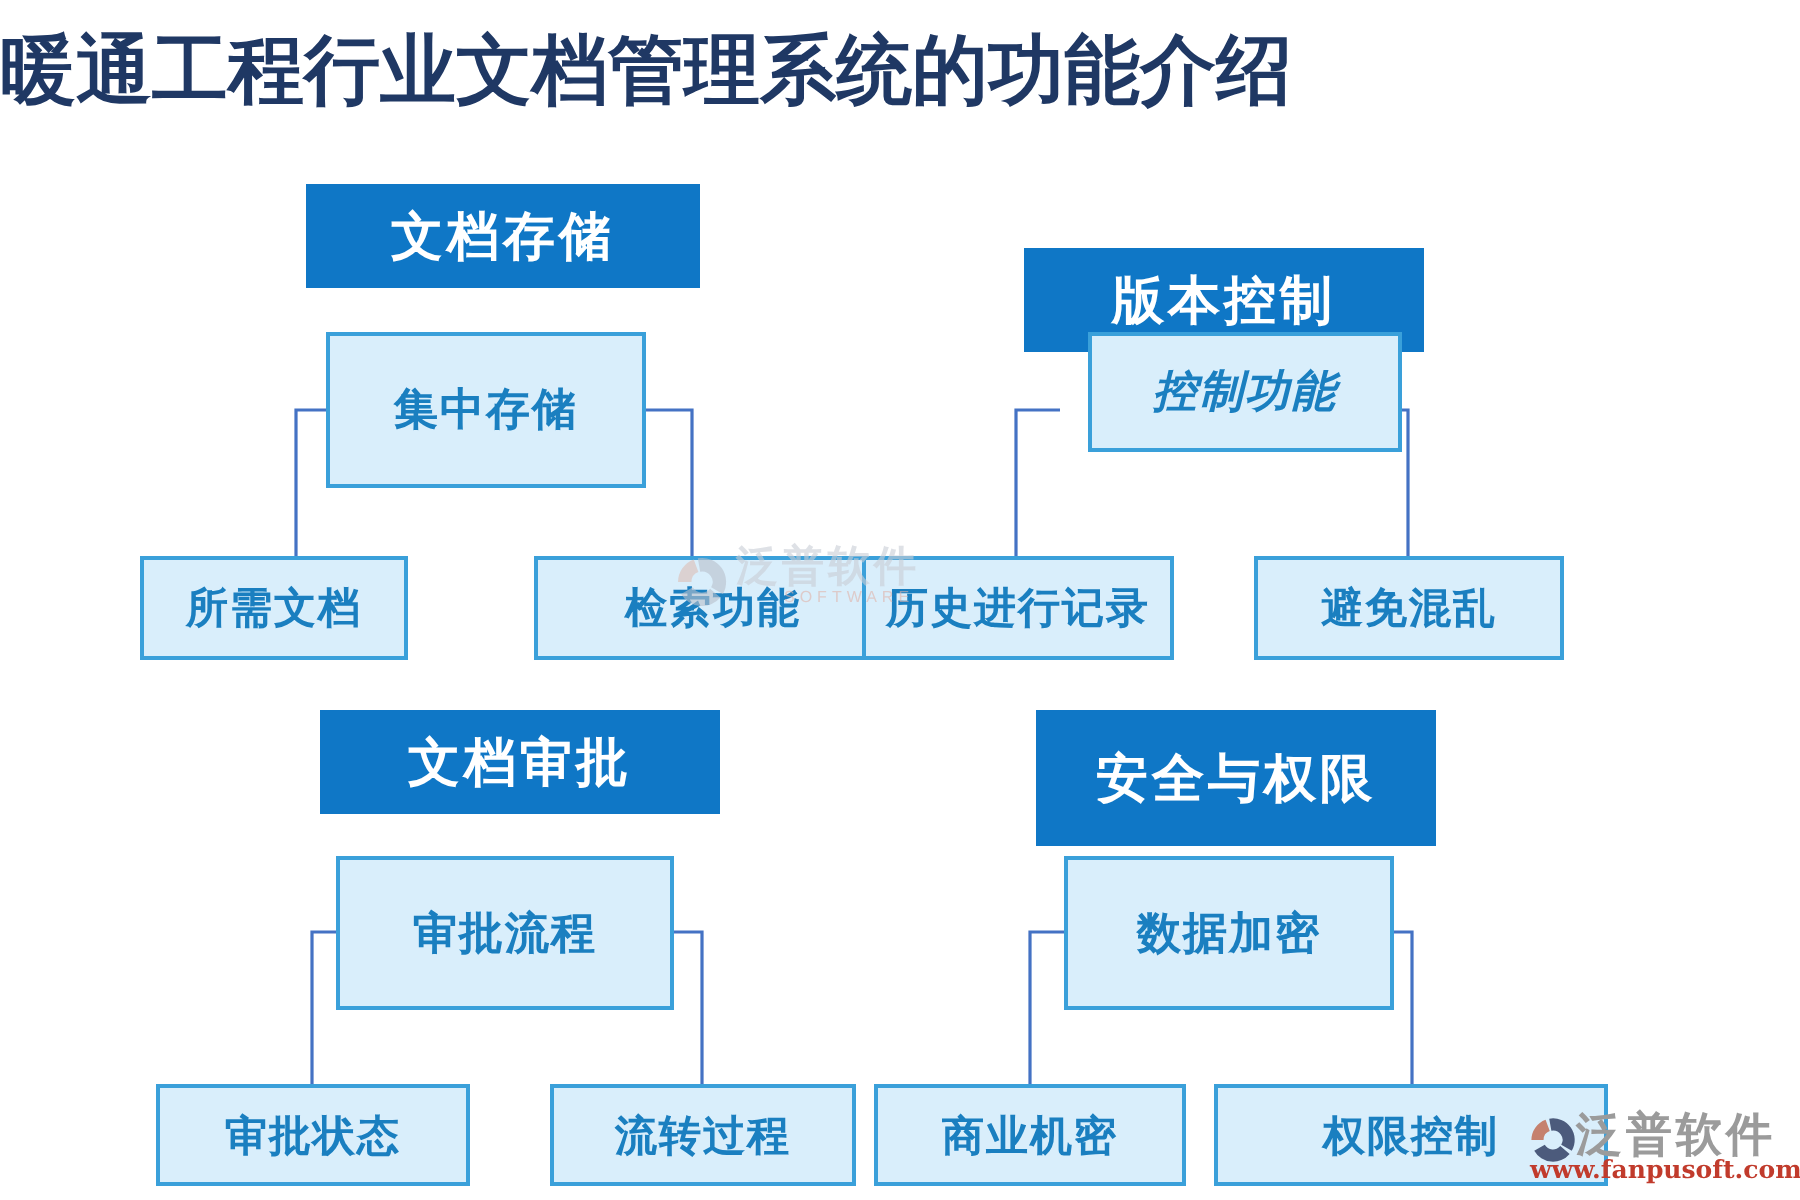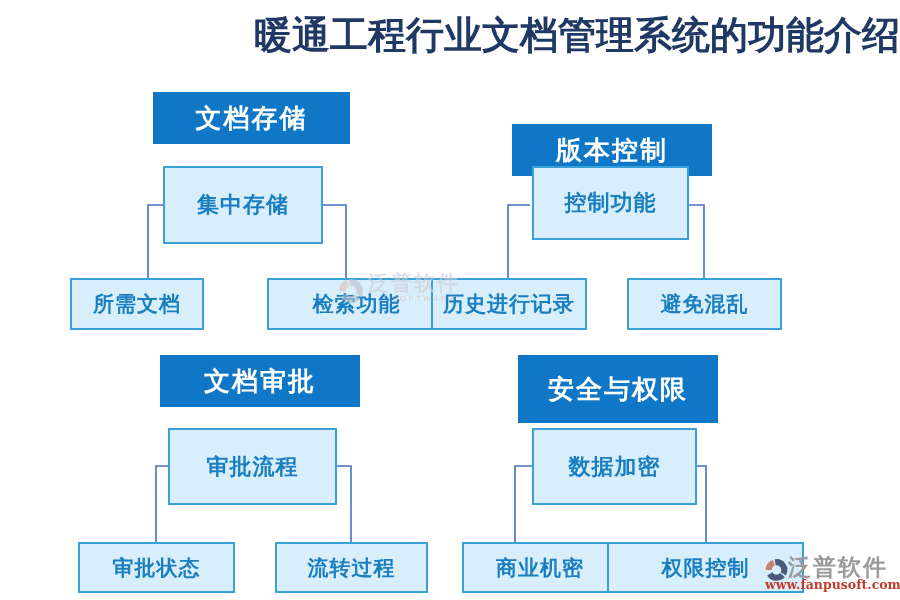--- a/index.html
+++ b/index.html
@@ -18,21 +18,21 @@
     --wm-salmon:#ddbfb6;
     --wm-text:#c9ced6;
     --wm-sub:#e0b4ab;
   }
   html,body{margin:0;padding:0;background:#ffffff;}
   .canvas{
     position:relative;width:900px;height:600px;background:#ffffff;overflow:hidden;
     font-family:"DejaVu Serif","Liberation Serif",serif;
   }
   .title{
-    position:absolute;left:0;top:12px;width:900px;text-align:right;
+    position:absolute;left:0;top:12px;width:900px;text-align:left;
     font-size:38px;font-weight:bold;color:var(--title-text);letter-spacing:0px;
     line-height:46px;
   }
   .connectors{position:absolute;left:0;top:0;width:900px;height:600px;}
   .connectors polyline{fill:none;stroke:var(--connector);stroke-width:1.6px;}
   .hdr{
     position:absolute;background:var(--header-bg);color:var(--header-text);
     display:flex;align-items:center;justify-content:center;
     font-size:26px;font-weight:bold;letter-spacing:2px;
   }
@@ -43,32 +43,32 @@
     font-size:22px;font-weight:bold;letter-spacing:1px;
   }
   .leaf{font-size:21px;}
   
   #hdr-0{left:153px;top:92px;width:197px;height:52px;}
   #par-0{left:163px;top:166px;width:160px;height:78px;}
   #leaf-0-0{left:70px;top:278px;width:134px;height:52px;}
   #leaf-0-1{left:267px;top:278px;width:179px;height:52px;}
   
   #hdr-1{left:512px;top:92px;width:200px;height:52px;margin-top:32px;}
-  #par-1{left:532px;top:166px;width:157px;height:74px;}
+  #par-1{left:544px;top:166px;width:157px;height:60px;font-style:italic;}
   #leaf-1-0{left:431px;top:278px;width:156px;height:52px;}
   #leaf-1-1{left:627px;top:278px;width:155px;height:52px;}
   
   #hdr-2{left:160px;top:355px;width:200px;height:52px;}
   #par-2{left:168px;top:428px;width:169px;height:77px;}
   #leaf-2-0{left:78px;top:542px;width:157px;height:51px;}
   #leaf-2-1{left:275px;top:542px;width:153px;height:51px;}
   
   #hdr-3{left:518px;top:355px;width:200px;height:68px;}
   #par-3{left:532px;top:428px;width:165px;height:77px;}
-  #leaf-3-0{left:437px;top:542px;width:156px;height:51px;margin-left:25px;}
+  #leaf-3-0{left:437px;top:542px;width:156px;height:51px;}
   #leaf-3-1{left:607px;top:542px;width:197px;height:51px;}
   
   .watermark{
     position:absolute;left:336px;top:272px;display:flex;align-items:flex-start;
     opacity:0.6;pointer-events:none;
   }
   .watermark svg{width:30px;height:30px;margin-top:4px;}
   .wm-dark{fill:var(--wm-dark);}
   .wm-salmon{fill:var(--wm-salmon);}
   .wm-col{display:flex;flex-direction:column;margin-left:2px;}

